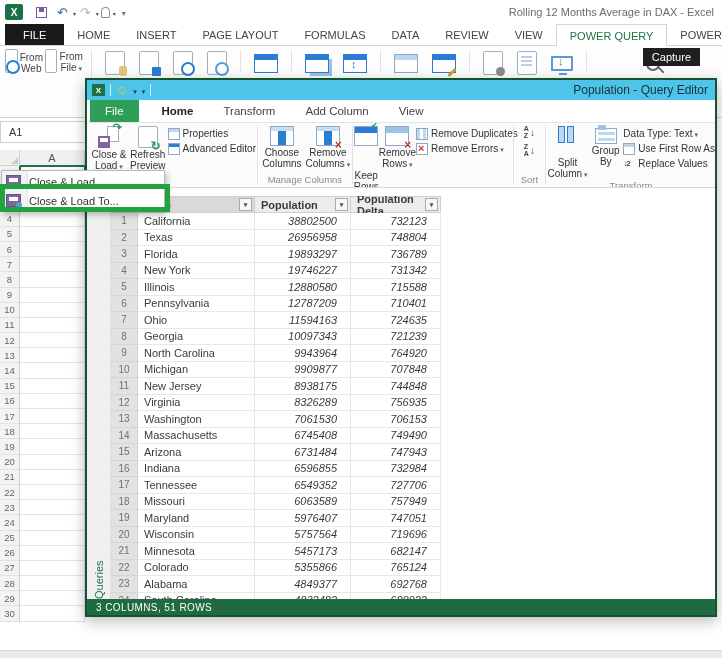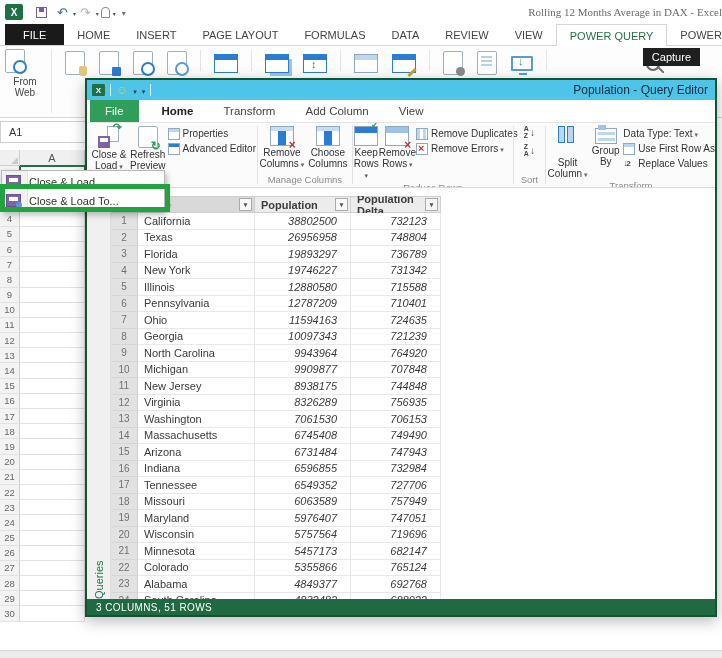--- a/index.html
+++ b/index.html
@@ -15,33 +15,33 @@
   .save-ico{width:11px;height:11px;border:1.5px solid #7A5BA6;position:relative;margin:0 6px;background:#fff;}
   .save-ico::after{content:"";position:absolute;left:2px;top:0;width:5px;height:4px;background:#7A5BA6;}
   .qat-btn{display:flex;align-items:center;margin:0 4px;color:#3B6BA5;font-size:13px;line-height:1;}
   .qat-btn.disabled{color:#B5B5B5;}
   .qat-btn::before{font-size:13px;}
   .undo-g::before{content:"↶";}
   .redo-g::before{content:"↷";}
   .touch-g{width:9px;height:11px;border:1.5px solid #8a8a8a;border-radius:4px 4px 1px 1px;margin:0 2px;}
   .mini-caret::after{content:"▾";font-size:7px;color:#777;margin-left:1px;}
   .qat-more::after{content:"▾";font-size:8px;color:#777;margin-left:6px;}
-  .qat-title{margin-left:auto;color:#6b6b6b;font-size:11px;padding-right:0;white-space:nowrap;font-family:Liberation Serif, serif;}
+  .qat-title{margin-left:auto;color:#6b6b6b;font-size:11px;padding-right:8px;white-space:nowrap;}
 
   
   .ribbon-tabs{position:absolute;top:24px;left:0;right:0;height:22px;display:flex;align-items:stretch;background:#fff;
     border-bottom:1px solid #D5D5D5;padding-left:5px;}
   .rtab{padding:0 13px;display:flex;align-items:center;font-size:11px;color:#444;white-space:nowrap;}
   .rtab.file{background:#1A1A1A;color:#fff;padding:0 18px;}
   .rtab.active{color:#217346;background:#fff;border:1px solid #D5D5D5;border-bottom:none;margin-bottom:-1px;}
 
   
   .ribbon-body{position:absolute;top:46px;left:0;right:0;height:72px;background:#FDFDFD;border-bottom:1px solid #D5D5D5;
     display:flex;align-items:flex-start;padding-left:5px;}
-  .rb-bigbtn{width:40px;display:flex;flex-direction:column;align-items:flex-start;padding-top:3px;font-size:10px;line-height:11px;
+  .rb-bigbtn{width:40px;display:flex;align-items:center;padding-top:3px;font-size:10px;line-height:11px;
     text-align:center;color:#444;}
   .rb-bigbtn .xi{margin-bottom:3px;}
   .dd-lbl::after{content:" ▾";font-size:7px;color:#666;}
   .rb-sep{width:1px;align-self:stretch;background:#E2E2E2;margin:4px 6px;}
   .rb-ico{margin:5px 7px 0 7px;}
   .xi{display:block;width:20px;height:24px;border:1.5px solid #9FB0BC;border-radius:2px;background:#fff;position:relative;}
   .xi::after{content:"";position:absolute;width:9px;height:9px;right:-3px;bottom:-2px;border-radius:50%;background:#2B7CD3;}
   .xi-from-web::after{background:#fff;border:2px solid #2B7CD3;width:10px;height:10px;}
   .xi-from-file::after{display:none;}
   .xi-from-database::after{background:#E3C77B;border-radius:2px 2px 3px 3px;width:8px;height:10px;}
@@ -233,20 +233,24 @@
       <div class="rtab">VIEW</div>
       <div class="rtab active">POWER QUERY</div>
       <div class="rtab">POWERPIVOT</div>
     </div>
 
   <div class="ribbon-body">
     <div class="rb-bigbtn">
       <span class="xi xi-from-web"></span>
       <span>From Web</span>
     </div>
+    <div class="rb-bigbtn">
+      <span class="xi xi-from-file"></span>
+      <span class="dd-lbl">From File</span>
+    </div>
     <div class="rb-sep"></div>
     <div style="display:flex;align-items:flex-start;flex:1;">
         <div class="rb-ico">
           <span class="xi xi-from-database"></span>
         </div>
         <div class="rb-ico">
           <span class="xi xi-from-azure"></span>
         </div>
         <div class="rb-ico">
           <span class="xi xi-from-other-sources"></span>
@@ -471,35 +475,35 @@
             </div>
           </div>
         </div>
         <div class="qg-label">Query</div>
       </div>
       <div class="qsep"></div>
 
       <div class="qgroup" style="width:92px;">
         <div class="qg-body">
           <div class="qbig" style="width:46px;">
+            <span class="qico ic-tbl ic-cols-sel"></span>
+            <span>Choose Columns</span>
+          </div>
+          <div class="qbig" style="width:46px;">
             <span class="qico ic-tbl ic-cols-sel ic-x"></span>
             <span class="dd-lbl">Remove Columns</span>
           </div>
-          <div class="qbig" style="width:46px;">
-            <span class="qico ic-tbl ic-cols-sel"></span>
-            <span>Choose Columns</span>
-          </div>
         </div>
         <div class="qg-label">Manage Columns</div>
       </div>
       <div class="qsep"></div>
 
       <div class="qgroup" style="width:158px;">
         <div class="qg-body">
-          <div class="qbig" style="width:36px;">
+          <div class="qbig" style="width:36px;gap:23px;">
             <span class="qico ic-tbl ic-rows-keep ic-chk"></span>
             <span class="dd-lbl">Keep Rows</span>
           </div>
           <div class="qbig" style="width:42px;">
             <span class="qico ic-tbl ic-rows-rm ic-x"></span>
             <span class="dd-lbl">Remove Rows</span>
           </div>
           <div class="qsmall-col">
             <div class="qsmall">
               <span class="ic-sm ic-sm-dup"></span>

